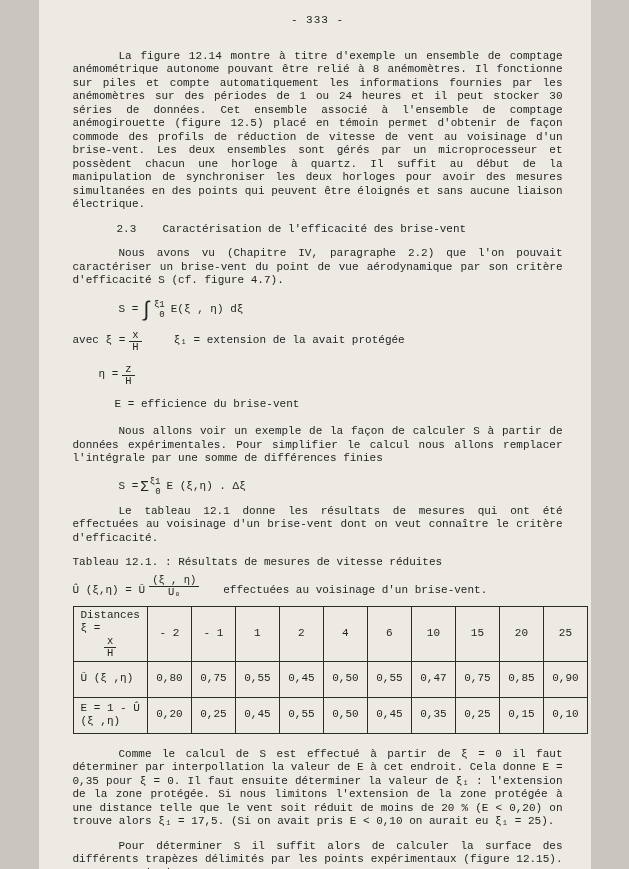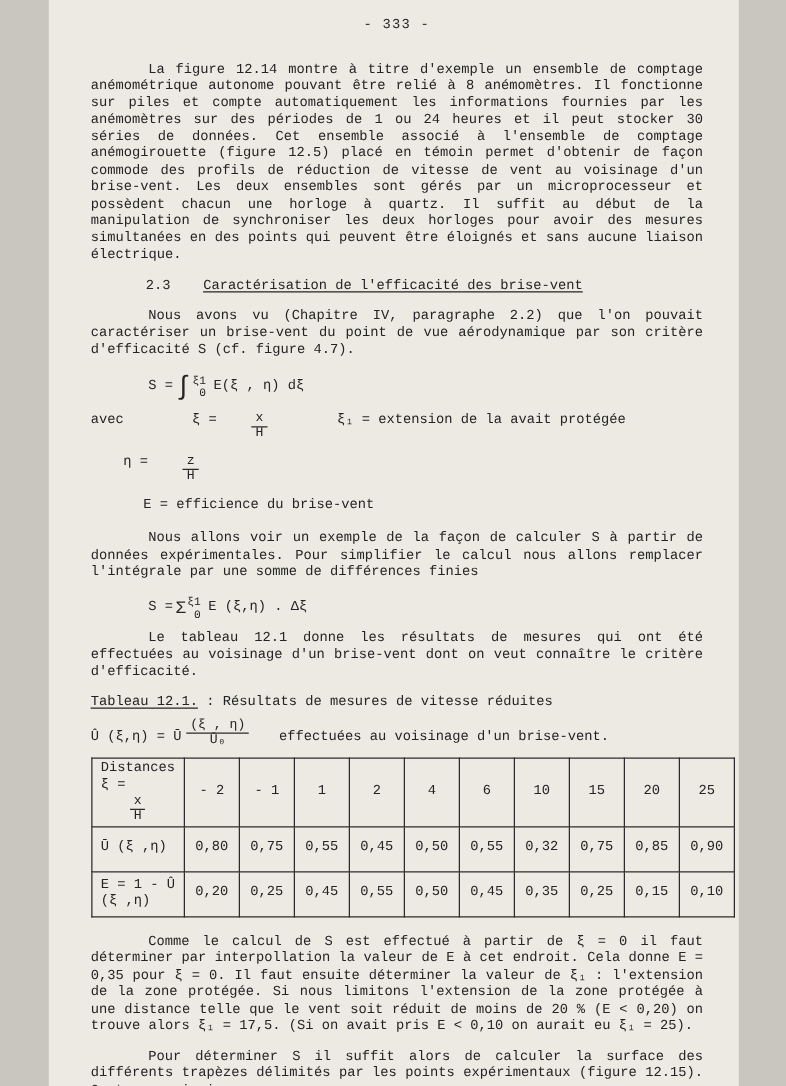--- a/index.html
+++ b/index.html
@@ -12,30 +12,30 @@
     font-family: "Liberation Mono", "DejaVu Sans Mono", monospace;
     font-size: 11px; line-height: 13.5px;
     padding: 14px 28px 8px 34px;
     box-sizing: border-box;
     overflow: hidden;
   }
   .page-number { text-align: center; margin: 0 0 22px 0; letter-spacing: 1px; }
   .para { margin: 0 0 11px 0; text-align: justify; text-indent: 46px; }
   .section-heading { display: flex; margin: 4px 0 11px 0; }
   .section-num { width: 46px; flex: none; margin-left: 44px; }
-  .u { text-decoration: underline; text-underline-offset: 2px; }
+  .u { text-underline-offset: 2px; }
   .formula-line { display: flex; align-items: center; margin: 2px 0 8px 46px; }
   .bigop { display: inline-flex; align-items: center; margin: 0 2px; }
   .op-glyph { font-size: 21px; line-height: 23px; }
   .sigma-glyph { font-size: 14px; line-height: 16px; }
   .op-bounds { display: inline-flex; flex-direction: column; font-size: 9px; line-height: 10px; margin: 0 4px 0 1px; align-items: flex-end; }
   .frac { display: inline-flex; flex-direction: column; align-items: center; margin: 0 4px; line-height: 11px; font-size: 10.5px; }
   .frac .num { border-bottom: 1px solid #2a2a2a; padding: 0 3px; }
   .frac .den { padding: 0 3px; }
-  .defs-line { display: flex; align-items: flex-start; margin: 0 0 11px 0; gap: 24px; }
+  .defs-line { display: flex; align-items: center; margin: 0 0 11px 0; }
   .defs-line.eta { margin-left: 26px; margin-bottom: 11px; }
   .defs-line.edef { margin-left: 42px; margin-bottom: 14px; }
   .xi1-def { margin-left: 28px; }
   .caption-line { margin: 1px 0 5px 0; }
   .uhat-line { display: flex; align-items: flex-end; margin: 0 0 8px 0; }
   .uhat-suffix { margin-left: 20px; }
   table.data-table { border-collapse: collapse; margin: 3px 0 14px 0; }
   .data-table td {
     border: 1.5px solid #2c2c2c;
     text-align: center; height: 31px;
@@ -148,21 +148,21 @@
         <td>25</td>
       </tr>
       <tr>
         <td class="row-label">Ū (ξ ,η)</td>
         <td>0,80</td>
         <td>0,75</td>
         <td>0,55</td>
         <td>0,45</td>
         <td>0,50</td>
         <td>0,55</td>
-        <td>0,32</td>
+        <td>0,47</td>
         <td>0,75</td>
         <td>0,85</td>
         <td>0,90</td>
       </tr>
       <tr>
         <td class="row-label">E = 1 - Û (ξ ,η)</td>
         <td>0,20</td>
         <td>0,25</td>
         <td>0,45</td>
         <td>0,55</td>

